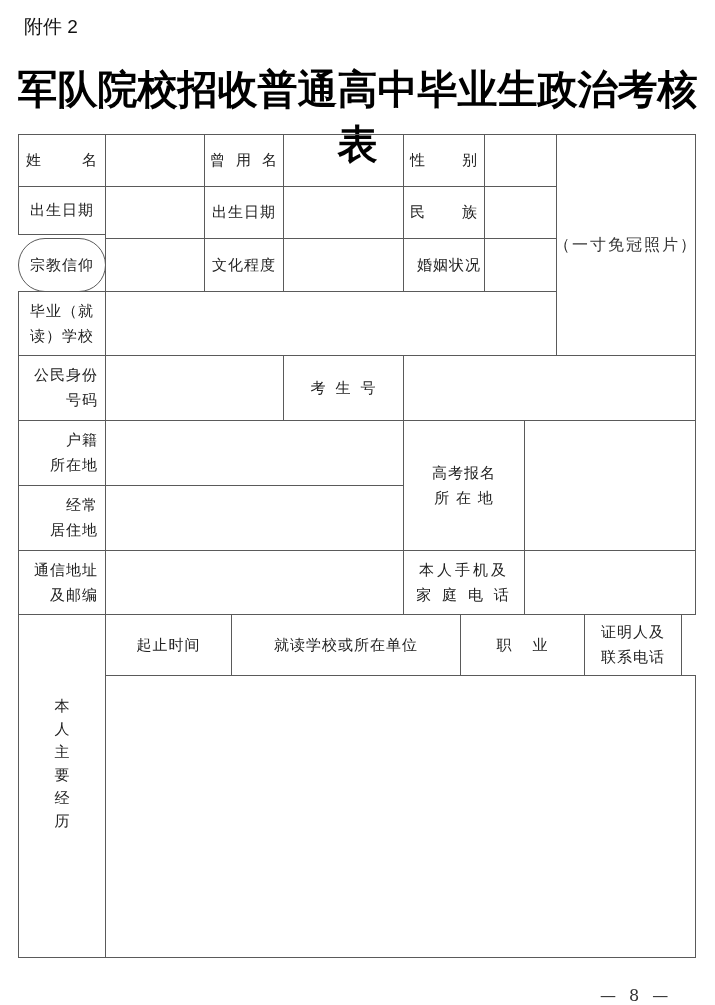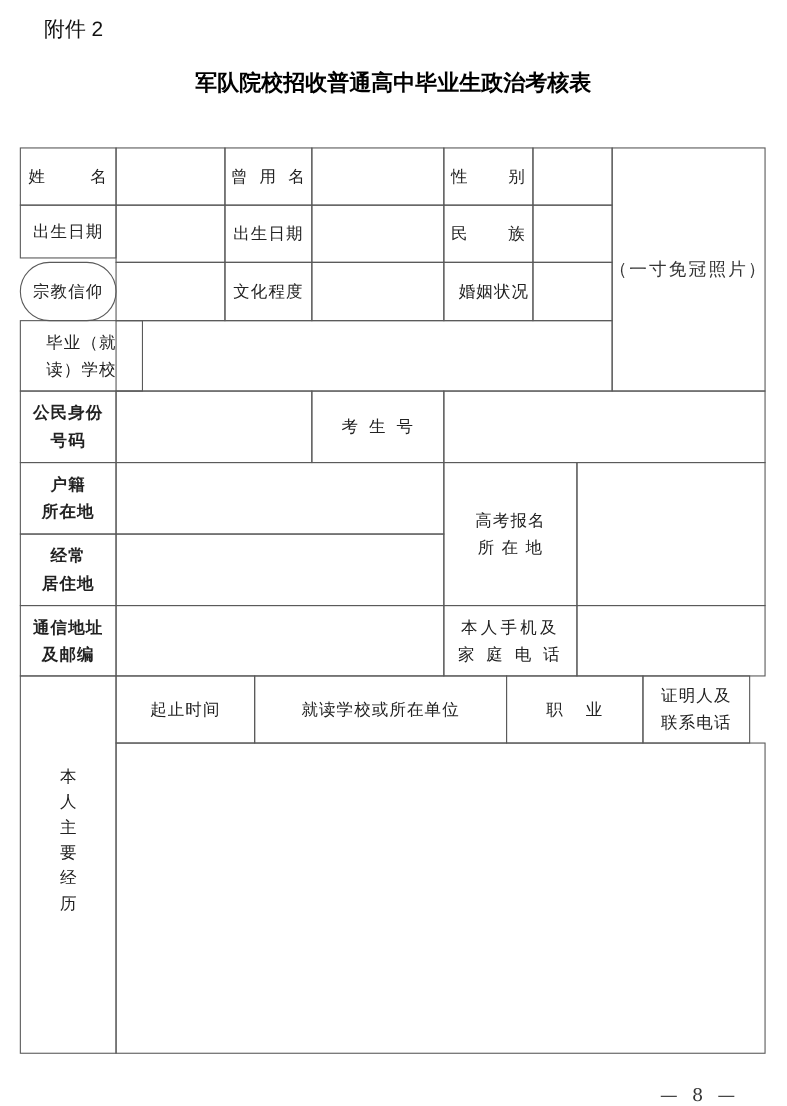--- a/index.html
+++ b/index.html
@@ -1,29 +1,29 @@
 <!DOCTYPE html>
 <html><head>
   <meta charset="utf-8">
   <style>
     html, body { margin: 0; padding: 0; background: #ffffff; }
     body { width: 715px; height: 1005px; position: relative; overflow: hidden;
            font-family: "DejaVu Sans", "Liberation Sans", sans-serif; color: #1a1a1a; }
     .attachment { position: absolute; left: 24px; top: 14px; font-size: 19px; color: #111;
-                  font-family: "Liberation Sans", "DejaVu Sans", sans-serif; margin-left: 16px; }
+                  font-family: "Liberation Sans", "DejaVu Sans", sans-serif; }
     .title { position: absolute; left: 0; width: 715px; top: 62px; text-align: center;
-             font-size: 20px; font-weight: bold; letter-spacing: 0px; color: #000;
+             font-size: 40px; font-weight: bold; letter-spacing: 0px; color: #000;
              font-family: "DejaVu Serif", "Liberation Serif", serif; }
     .form { position: absolute; left: 0; top: 0; width: 715px; height: 1005px; }
     .cell { position: absolute; box-sizing: border-box; border: 1px solid #5a5a5a;
             display: flex; align-items: center; justify-content: center; }
     .lbl { font-size: 15px; color: #222; line-height: 25px; letter-spacing: 1px; }
     .lbl-justify { display: flex; justify-content: space-between; width: 72px; }
     .lbl-two { display: flex; flex-direction: column; width: 72px; }
-    .lbl-two .line { display: flex; justify-content: center; font-weight: bold; }
+    .lbl-two .line { display: flex; justify-content: flex-end; }
     .lbl-center { text-align: center; }
     .vertical { display: flex; flex-direction: column; align-items: center; gap: 4px; font-size: 15px; color: #222; }
     .field { background: transparent; }
     .photo-lbl { font-size: 16px; color: #333; letter-spacing: 2px; white-space: nowrap; }
     .page-no { position: absolute; left: 600px; top: 986px; font-size: 16px; color: #333; letter-spacing: 4px;
                font-family: "DejaVu Serif", serif; }
   </style>
 </head>
 <body>
 
@@ -81,21 +81,21 @@
   <div class="cell field" style="left:105px;top:238px;width:100px;height:54px;"></div>
   <div class="cell" style="left:204px;top:238px;width:80px;height:54px;">
     <span class="lbl">文化程度</span>
   </div>
   <div class="cell field" style="left:283px;top:238px;width:121px;height:54px;"></div>
   <div class="cell" style="left:403px;top:238px;width:82px;height:54px;padding-left:10px;">
     <span class="lbl">婚姻状况</span>
   </div>
   <div class="cell field" style="left:484px;top:238px;width:73px;height:54px;"></div>
 
-  <div class="cell" style="left:18px;top:291px;width:112px;height:65px;">
+  <div class="cell" style="left:18px;top:291px;width:88px;height:65px;font-family:Liberation Serif, serif;">
     <div class="lbl" style="display:flex;flex-direction:column;">
       <span>毕业（就</span>
       <span>读）学校</span>
     </div>
   </div>
   <div class="cell field" style="left:105px;top:291px;width:452px;height:65px;"></div>
 
   <div class="cell" style="left:18px;top:355px;width:88px;height:66px;">
     <div class="lbl lbl-two">
       <div class="line">

